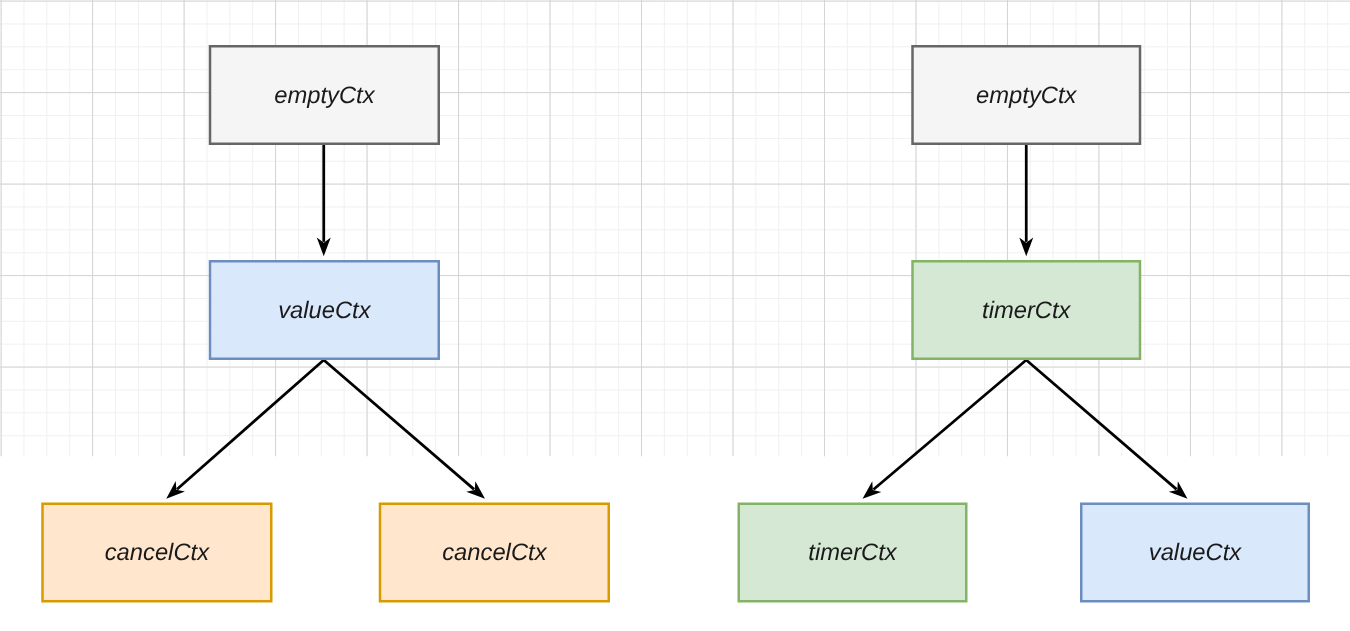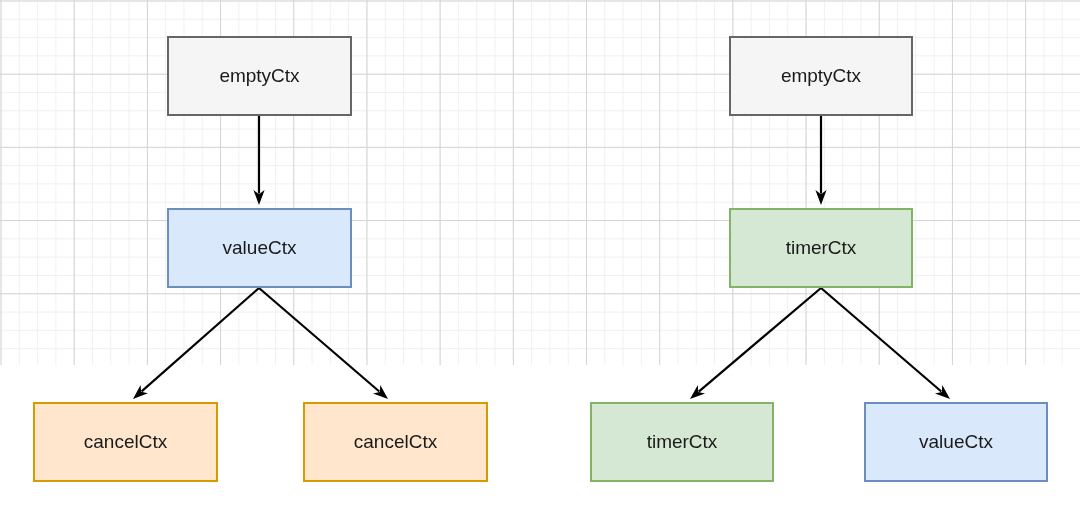--- a/index.html
+++ b/index.html
@@ -22,20 +22,21 @@
       linear-gradient(to right, #d4d4d4 1px, transparent 1px),
       linear-gradient(to bottom, #d4d4d4 1px, transparent 1px),
       linear-gradient(to right, #f0f0f0 1px, transparent 1px),
       linear-gradient(to bottom, #f0f0f0 1px, transparent 1px);
     background-size:
       73.2px 73.2px,
       73.2px 73.2px,
       18.3px 18.3px,
       18.3px 18.3px;
     background-position: 0.5px 0.5px, 0.5px 0.5px, 0.5px 0.5px, 0.5px 0.5px;
+    font-style: italic;
   }
   #diagram {
     position: absolute;
     left: 0;
     top: 0;
     width: 1080px;
     height: 505px;
   }
   .node-rect {
     stroke-width: 2px;

